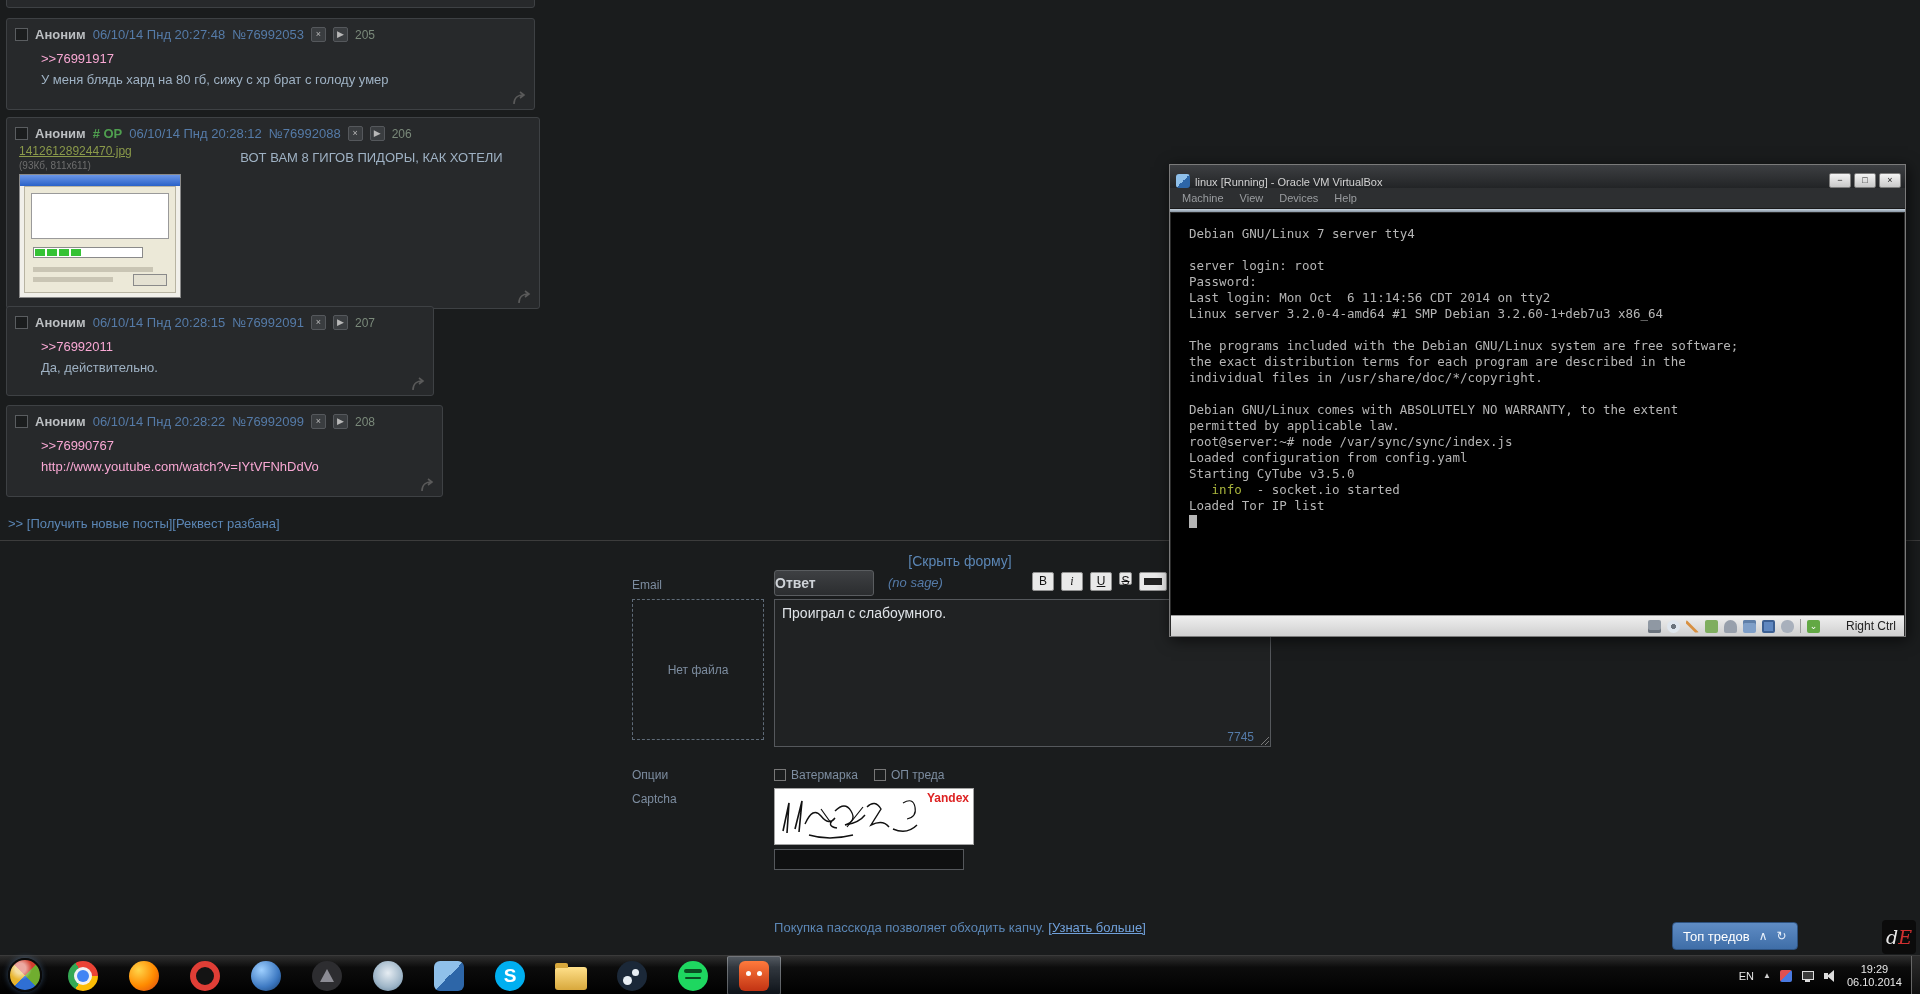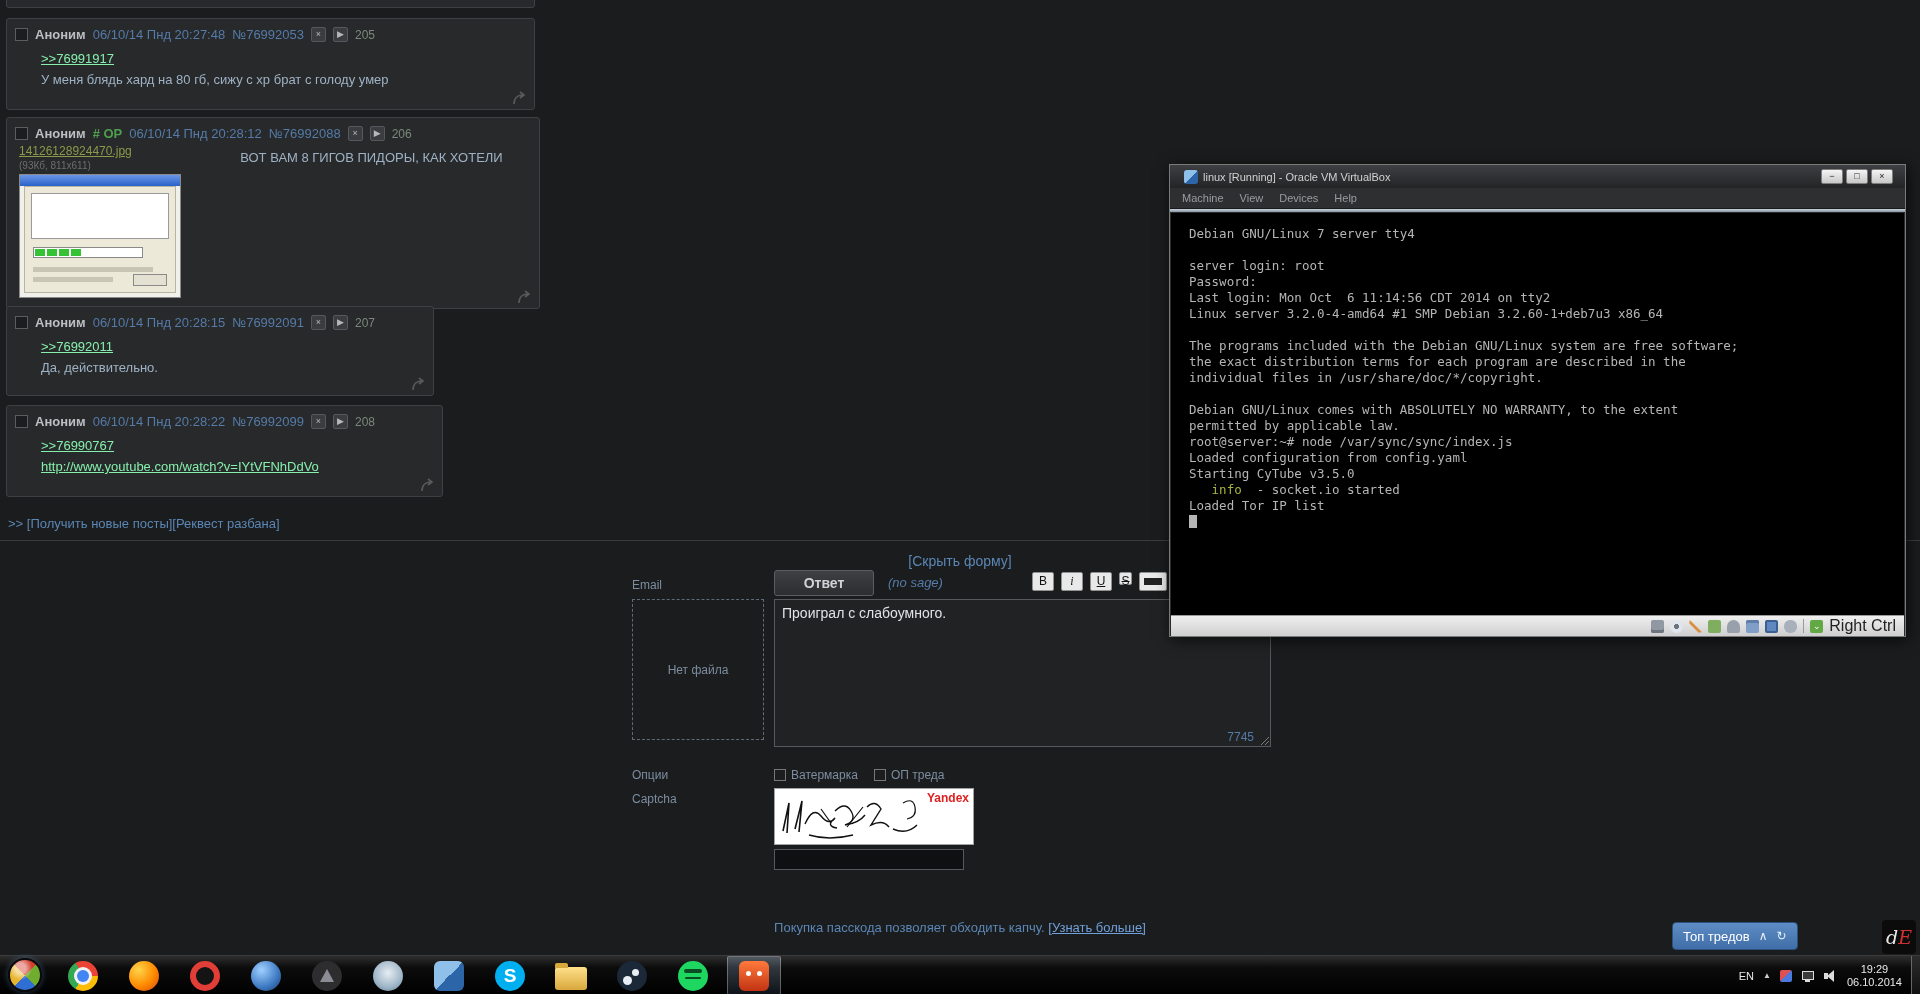--- a/index.html
+++ b/index.html
@@ -13,21 +13,21 @@
   .pcb { width:13px; height:13px; background:#1b1d1e; border:1px solid #5a5d60; display:inline-block; }
   .pname { color:#bcbfc2; font-weight:bold; }
   .pop { color:#4f9f4f; font-weight:bold; }
   .pdate { color:#557ba8; }
   .pnum { color:#557ba8; text-decoration:none; }
   .pbtn { display:inline-block; width:15px; height:15px; background:#3a3d40;
     border:1px solid #55585c; border-radius:2px; color:#b8b8b8; font-size:9px;
     line-height:13px; text-align:center; cursor:pointer; }
   .pcount { color:#7a897a; font-size:12px; }
   .pbody { padding:8px 12px 16px 34px; line-height:18px; }
-  .pquote, .plink { color:#86efac; text-decoration:underline; cursor:pointer; display:inline-block; margin-bottom:3px; }
+  .pquote, .plink { color:#f9a8d4; cursor:pointer; display:inline-block; margin-bottom:3px; }
   .ptext { color:#9fb2c4; }
   .pfold { position:absolute; right:6px; bottom:4px; }
   
   .p2cols { display:flex; padding:2px 10px 10px 12px; }
   .filecol { width:182px; }
   .fname { color:#8b9a4a; font-size:12px; text-decoration:underline; cursor:pointer; }
   .finfo { color:#6e6e6e; font-size:10px; margin:2px 0 3px; }
   .p2text { width:290px; padding-top:6px; line-height:18px;margin-left:40px; }
   
   .thumb { width:162px; height:124px; background:#f1f0ea; border:1px solid #8a8a8a; position:relative; cursor:pointer; }
@@ -45,21 +45,21 @@
   .newposts a { color:#5b86b5; text-decoration:none; cursor:pointer; }
   .rule { position:absolute; left:0; top:540px; width:1920px; border-top:1px solid #3c3c3c; }
   .hideform { position:absolute; left:0; top:552px; width:1920px; text-align:center; }
   .hideform a { color:#5b86b5; font-size:14px; text-decoration:none; cursor:pointer; }
 
   
   .pform { position:absolute; left:632px; top:566px; width:680px; height:320px; font-size:12px; }
   .flabel { position:absolute; left:0; color:#7d8da0; font-size:12px; }
   .replybtn { position:absolute; left:142px; top:4px; width:100px; height:26px;
     background:linear-gradient(#3e4043,#2b2d2f); border:1px solid #5a5d60; border-radius:3px;
-    color:#cfd3d8; font-size:14px; font-weight:bold; text-align:center; line-height:24px; cursor:pointer; }
+    color:#cfd3d8; font-size:14px; font-weight:bold; text-align:left; line-height:24px; cursor:pointer; }
   .nosage { position:absolute; left:256px; top:9px; color:#557ba8; font-style:italic; font-size:13px; }
   .fmt { position:absolute; top:6px; display:flex; gap:7px; left:400px; }
   .fmtb { width:22px; height:19px; background:#e9e9e9; border:1px solid #909090; border-radius:2px;
     color:#111; text-align:center; line-height:17px; font-size:12px; cursor:pointer; }
   .fmtb.it { font-style:italic; font-family:"Liberation Serif",serif; }
   .fmtb.un { text-decoration:underline; }
   .fmtb.st { text-decoration:line-through; }
   .fmtb.sp { width:28px; position:relative; }
   .fmtb.sp::after { content:""; position:absolute; left:4px; top:5px; right:4px; bottom:5px; background:#222; }
   .filebox { position:absolute; left:0; top:33px; width:132px; height:141px; border:1px dashed #5f6b78;
@@ -88,21 +88,21 @@
   .topthreads .ticon { font-size:12px; color:#e8f0fa; }
   .debadge { position:absolute; left:1882px; top:920px; width:34px; height:34px; background:#0b0b0b;
     border-radius:4px; display:flex; align-items:center; justify-content:center;
     font-family:"DejaVu Serif",serif; font-style:italic; font-size:19px; cursor:pointer; }
   .debadge .dd { color:#e8e8e8; }
   .debadge .de { color:#d03030; }
 
   
   .vbox { position:absolute; left:1169px; top:164px; width:737px; height:473px;
     background:#2b2b2b; border:1px solid #7a7a7a; box-shadow:2px 3px 14px rgba(0,0,0,.65); }
-  .vb-title { height:23px; background:linear-gradient(#3d3f42,#222426); display:flex; align-items:center; padding:0 12px; }
+  .vb-title { height:23px; background:linear-gradient(#3d3f42,#222426); display:flex; align-items:flex-end; padding:0 4px; }
   .vb-logo { width:14px; height:14px; border-radius:3px; background:linear-gradient(135deg,#8fc0ea 0 50%,#2d66a8 50%); margin:0 5px 0 2px; }
   .vb-ttext { color:#d2d2d2; font-size:11px; flex:1; }
   .capbtn { width:22px; height:15px; background:linear-gradient(#f4f4f4,#c8c8c8); border:1px solid #7d7d7d;
     border-radius:2px; color:#222; font-size:9px; line-height:13px; text-align:center; margin-left:3px; cursor:pointer; }
   .vb-menu { height:21px; background:#2d2f31; border-bottom:1px solid #191919; display:flex; align-items:center; padding-left:4px; }
   .vb-menu span { color:#9a9da0; font-size:11px; padding:0 8px; cursor:pointer; }
   .vb-strip { height:3px; background:linear-gradient(#c7d3de,#8795a3); }
   .vb-term { position:absolute; left:1px; top:48px; right:1px; bottom:21px; background:#000;
     padding:13px 18px; font-family:"DejaVu Sans Mono",monospace; font-size:12.5px;
     line-height:16px; color:#b5b5b5; cursor:text; }
@@ -116,21 +116,21 @@
   .st-hdd { background:#8f98a3; box-shadow:inset 0 -3px 0 #6c747e; }
   .st-cd { border-radius:50%; background:radial-gradient(circle,#6c747e 0 25%,#dfe6ee 26%); }
   .st-audio { background:#d89040; clip-path:polygon(0 0,100% 100%,70% 100%,0 30%); }
   .st-net { background:#7fae5f; }
   .st-usb { background:#98a0ac; border-radius:50% 50% 2px 2px; }
   .st-share { background:#7f9fc8; box-shadow:inset 0 3px 0 #5f7fa8; }
   .st-display { background:#5f87c0; border:2px solid #3c5f92; }
   .st-mouse { background:#a8b0bc; border-radius:6px; }
   .st-sep { width:1px; height:14px; background:#9a9a9a; }
   .st-key { width:13px; height:13px; background:#62a844; border-radius:2px; color:#fff; font-size:9px; line-height:12px; text-align:center; }
-  .hostkey { color:#222; font-size:16px; }
+  .hostkey { color:#222; font-size:12px;margin-left:20px; }
 
   
   .taskbar { position:absolute; left:0; top:955px; width:1920px; height:39px;
     background:linear-gradient(#2e2e2e,#0c0c0c 30%,#000); border-top:1px solid #3a3a3a; }
   .orb { position:absolute; left:8px; top:2px; width:34px; height:34px; border-radius:50%;
     border:2px solid #0a0a0a; cursor:pointer;
     background:radial-gradient(circle at 35% 28%, rgba(255,255,255,.55) 0 18%, rgba(255,255,255,0) 40%),
       conic-gradient(from 45deg,#70ad2f 0 90deg,#2f6fd4 0 180deg,#e8b52f 0 270deg,#d43f2f 0 360deg);
     box-shadow:0 0 6px rgba(120,180,255,.35); }
   .tb-apps { position:absolute; left:56px; top:0; height:39px; display:flex; gap:7px; }

